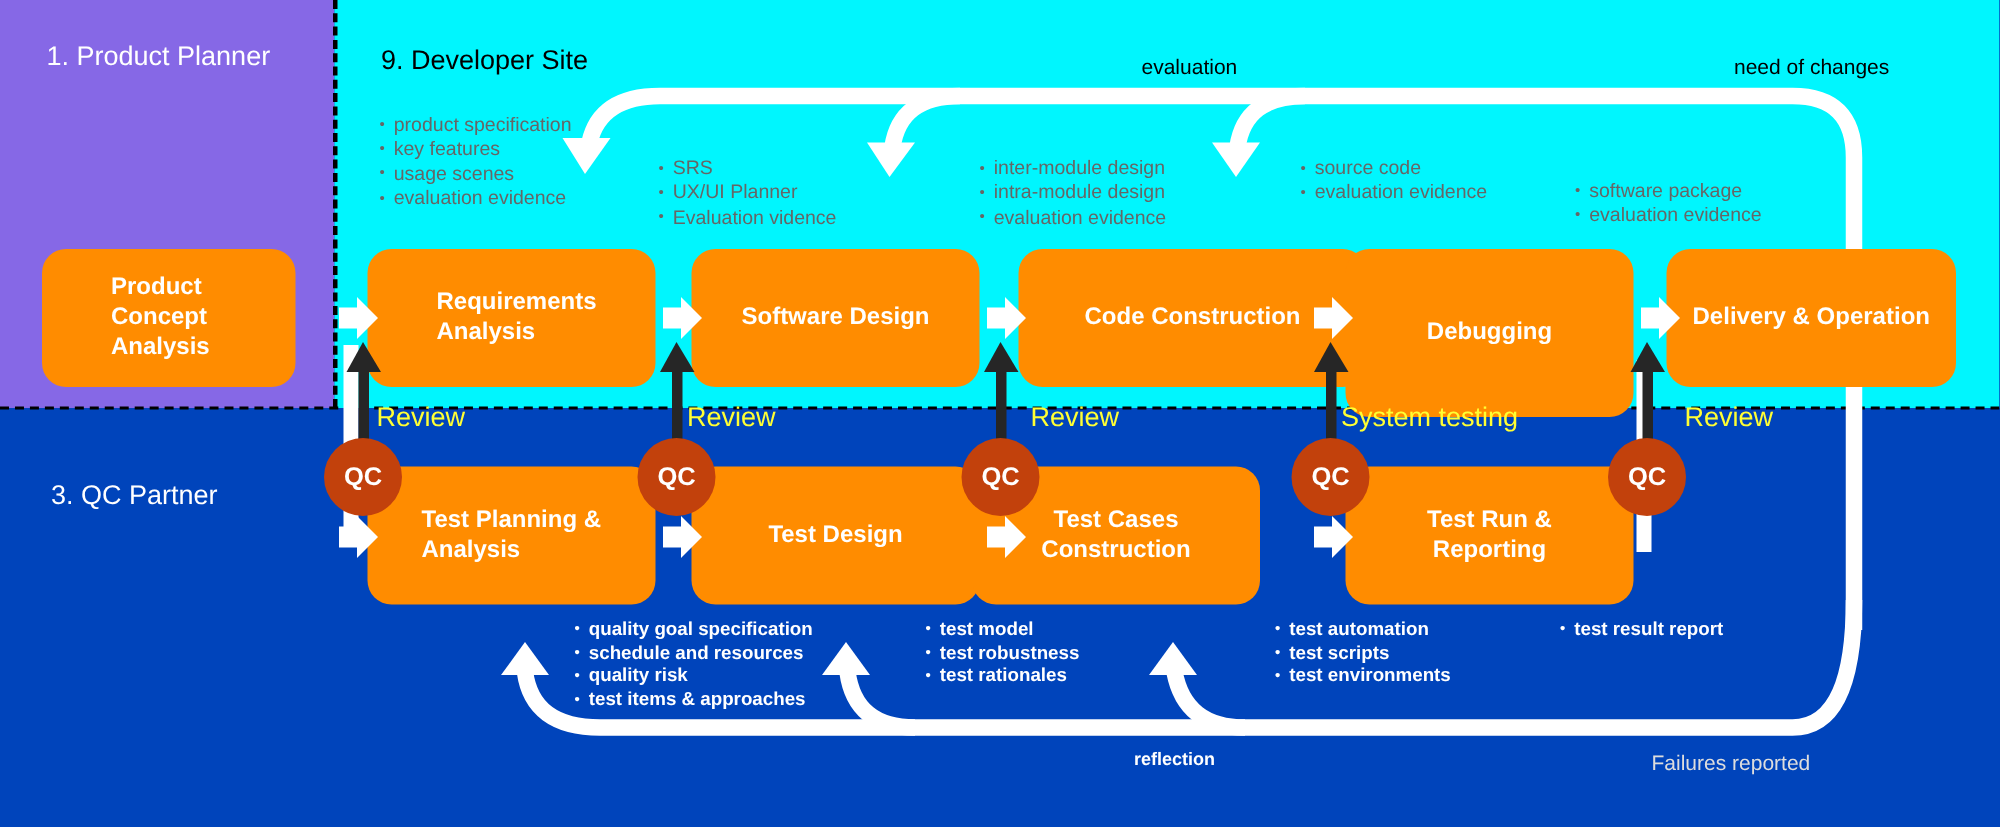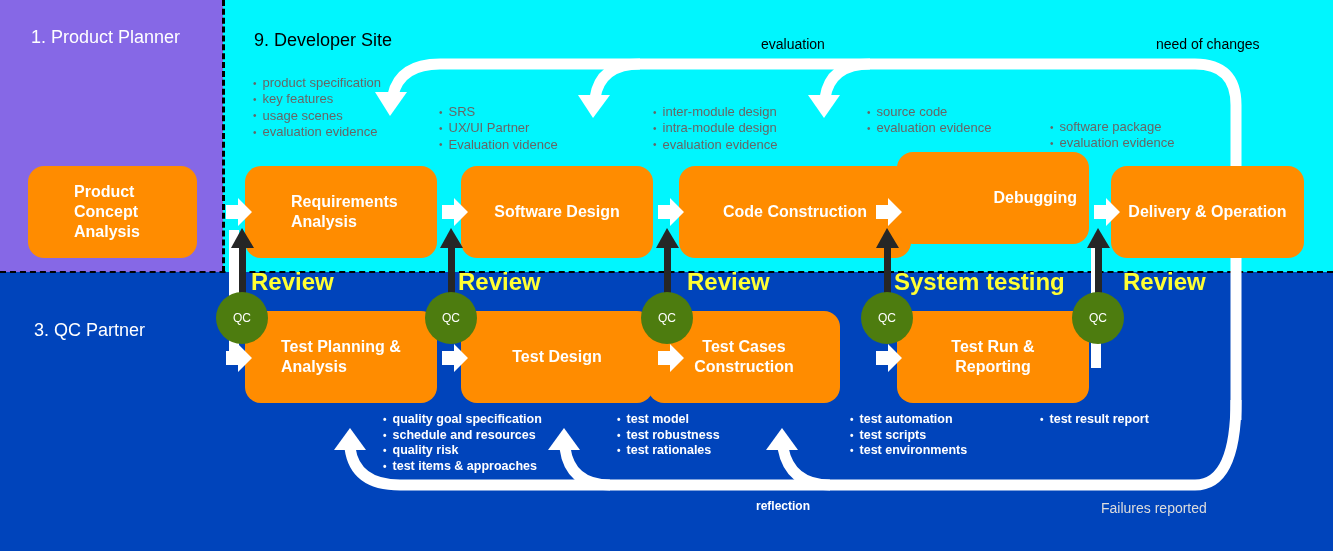--- a/index.html
+++ b/index.html
@@ -11,22 +11,22 @@
   .vdash { position:absolute; left:222px; top:0; width:0; height:272px; border-left:3px dashed #000; }
   .hdash { position:absolute; left:0; top:271px; width:1333px; height:0; border-top:2px dashed #000; }
   .title { position:absolute; font-weight:normal; font-size:18px; }
   .box { position:absolute; background:#ff8c00; border-radius:16px; color:#fff; font-weight:bold; font-size:16px; display:flex; align-items:center; justify-content:center; text-align:center; line-height:20px; box-sizing:border-box; padding:0 12px; }
   .box.left { justify-content:flex-start; text-align:left; padding-left:46px; }
   .blist { position:absolute; margin:0; padding:0; list-style:none; font-size:13px; line-height:15.5px; }
   .blist li::before { content:"\2022"; margin-right:6px; font-size:10px; vertical-align:middle; }
   .gray { color:#666; }
   .white { color:#fff; font-weight:bold; font-size:12.5px; }
   .lbl { position:absolute; font-size:14px; }
-  .yel { position:absolute; color:#ffff33; font-weight:bold; font-size:24px; }
-  .qc { position:absolute; width:52px; height:52px; border-radius:50%; background:#4d7c0f; color:#fff; font-weight:normal; font-size:12px; display:flex; align-items:center; justify-content:center; }
+  .yel { position:absolute; color:#ffff33; font-weight:normal; font-size:18px; }
+  .qc { position:absolute; width:52px; height:52px; border-radius:50%; background:#c2410c; color:#fff; font-weight:bold; font-size:17px; display:flex; align-items:center; justify-content:center; }
   svg.overlay { position:absolute; left:0; top:0; pointer-events:none; }
 </style>
 </head>
 <body>
 
 <div class="zone" id="zone-planner"></div>
 <div class="zone" id="zone-dev"></div>
 <div class="zone" id="zone-qc"></div>
 <div class="vdash"></div>
 <div class="hdash"></div>
@@ -69,21 +69,21 @@
   </div>
 <div class="box left" style="left:245px;top:166px;width:192px;height:92px;">
     <span style="max-width:110px;">Requirements Analysis</span>
   </div>
 <div class="box" style="left:461px;top:166px;width:192px;height:92px;">
     <span>Software Design</span>
   </div>
 <div class="box" style="left:679px;top:166px;width:232px;height:92px;">
     <span>Code Construction</span>
   </div>
-<div class="box" style="left:897px;top:152px;width:192px;height:92px;justify-content:flex-end;">
+<div class="box" style="left:897px;top:166px;width:192px;height:112px;">
     <span>Debugging</span>
   </div>
 <div class="box" style="left:1111px;top:166px;width:193px;height:92px;">
     <span>Delivery &amp; Operation</span>
   </div>
 
 <div class="box" style="left:245px;top:311px;width:192px;height:92px;">
     <span style="max-width:120px;text-align:left;">Test Planning &amp; Analysis</span>
   </div>
 <div class="box" style="left:461px;top:311px;width:192px;height:92px;">
@@ -135,21 +135,21 @@
 <div class="yel" style="left:1123px;top:268px;">Review</div>
 
 <ul class="blist gray" style="left:253px;top:75px;">
   <li>product specification</li>
   <li>key features</li>
   <li>usage scenes</li>
   <li>evaluation evidence</li>
 </ul>
 <ul class="blist gray" style="left:439px;top:104px;">
   <li>SRS</li>
-  <li>UX/UI Partner</li>
+  <li>UX/UI Planner</li>
   <li>Evaluation vidence</li>
 </ul>
 <ul class="blist gray" style="left:653px;top:104px;">
   <li>inter-module design</li>
   <li>intra-module design</li>
   <li>evaluation evidence</li>
 </ul>
 <ul class="blist gray" style="left:867px;top:104px;">
   <li>source code</li>
   <li>evaluation evidence</li>

